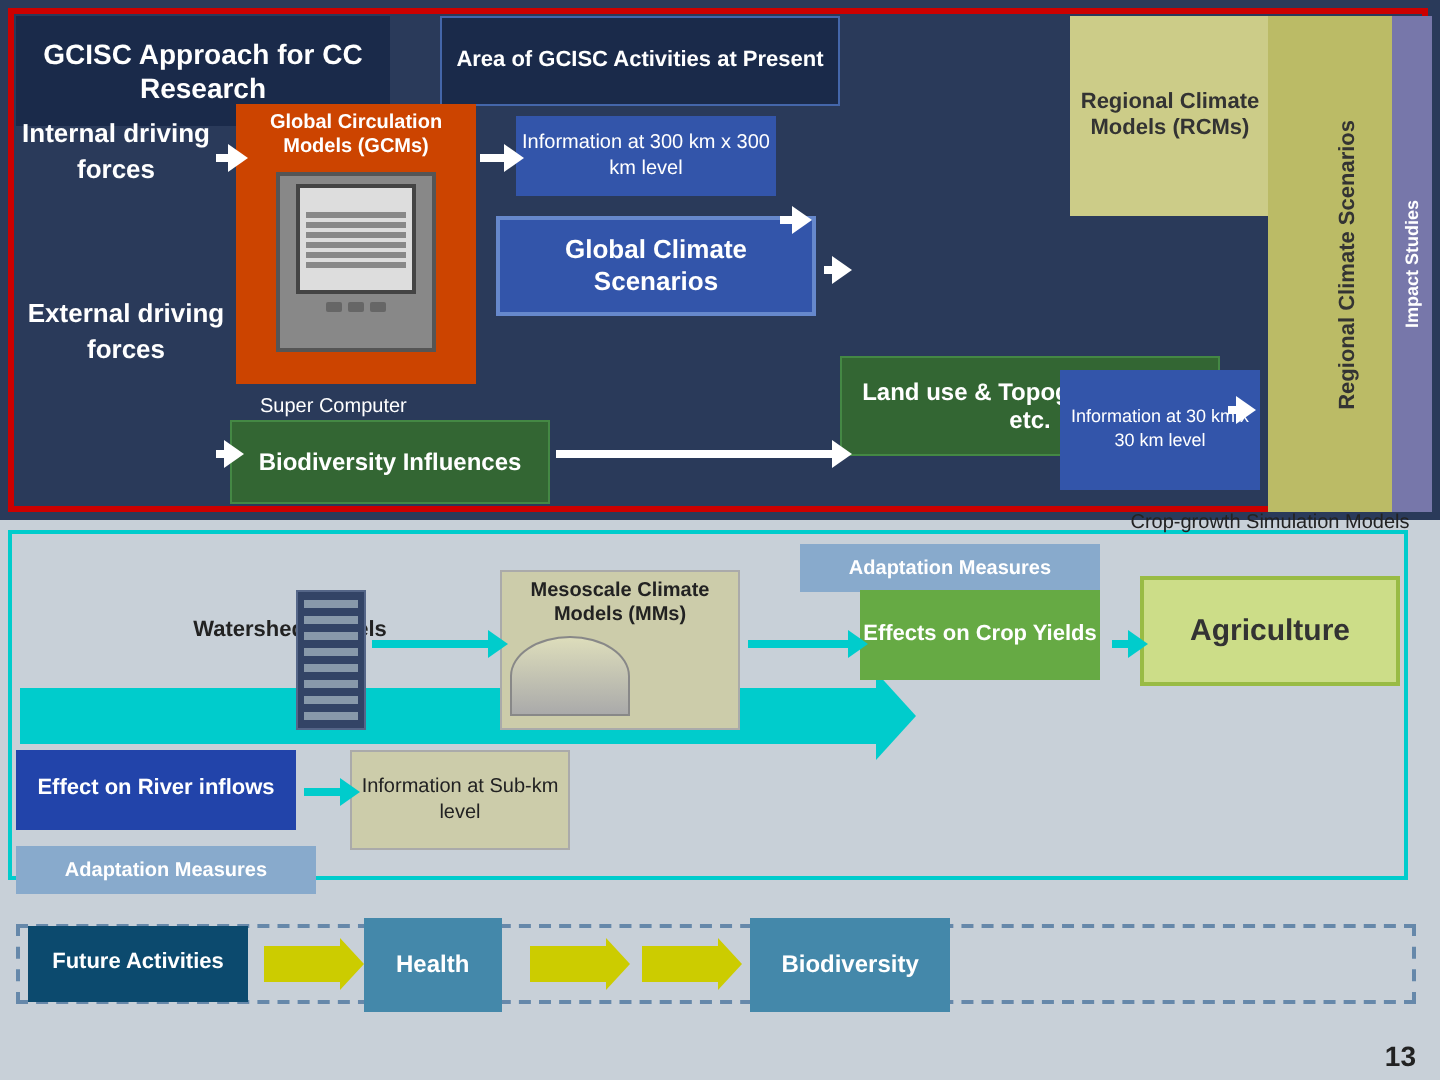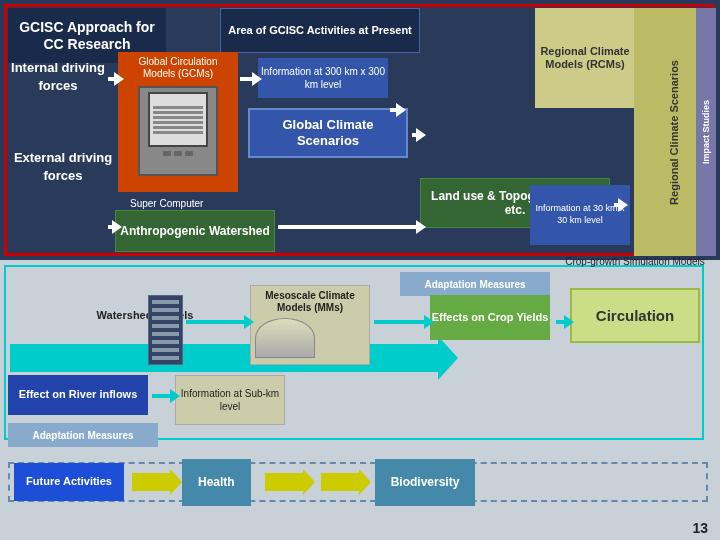--- a/index.html
+++ b/index.html
@@ -39,21 +39,21 @@
       border: 3px solid #cc0000;
       background: transparent;
       z-index: 2;
     }
 
     
     .title-block {
       position: absolute;
       top: 8px;
       left: 8px;
-      width: 158px;
+      width: 187px;
       height: 55px;
       background: #1a2a4a;
       display: flex;
       align-items: center;
       justify-content: flex-start;
       text-align: center;
       z-index: 5;
     }
 
     .title-block span {
@@ -131,21 +131,21 @@
       z-index: 5;
       display: flex;
       flex-direction: column;
       align-items: center;
       padding: 4px;
     }
 
     .gcm-box .gcm-label {
       color: white;
       font-size: 10px;
-      font-weight: normal;
+      font-weight: bold;
       text-align: center;
       line-height: 1.2;
       margin-bottom: 4px;
     }
 
     
     .computer-icon {
       width: 80px;
       height: 90px;
       background: #888;
@@ -608,21 +608,21 @@
       height: 40px;
       border: 2px dashed #6688aa;
       z-index: 6;
       display: flex;
       align-items: center;
     }
 
     .future-activities-box {
       width: 110px;
       height: 38px;
-      background: #1d4ed8;
+      background: #0c4a6e;
       display: flex;
       align-items: center;
       justify-content: center;
       text-align: center;
       margin: 0 4px;
     }
 
     .future-activities-box span {
       color: white;
       font-size: 11px;
@@ -769,21 +769,21 @@
 
     <div class="gcs-box">
       <span>Global Climate Scenarios</span>
     </div>
 
     <div class="super-computer-label">
       <span>Super Computer</span>
     </div>
 
     <div class="anthro-box">
-      <span>Anthropogenic Watershed</span>
+      <span>Biodiversity Influences</span>
     </div>
 
     <div class="landuse-box">
       <span>Land use &amp; Topographic data etc.</span>
     </div>
 
     <div class="rcm-area">
       <span>Regional Climate Models (RCMs)</span>
     </div>
 
@@ -840,21 +840,21 @@
   <div class="mesoscale-box">
     <span>Mesoscale Climate Models (MMs)</span>
     <div class="cylinder"></div>
   </div>
 
   <div class="effects-box">
     <span>Effects on Crop Yields</span>
   </div>
 
   <div class="agriculture-box">
-    <span>Circulation</span>
+    <span>Agriculture</span>
   </div>
 
   <div class="river-box">
     <span>Effect on River inflows</span>
   </div>
 
   <div class="sub-km-box">
     <span>Information at Sub-km level</span>
   </div>
 

